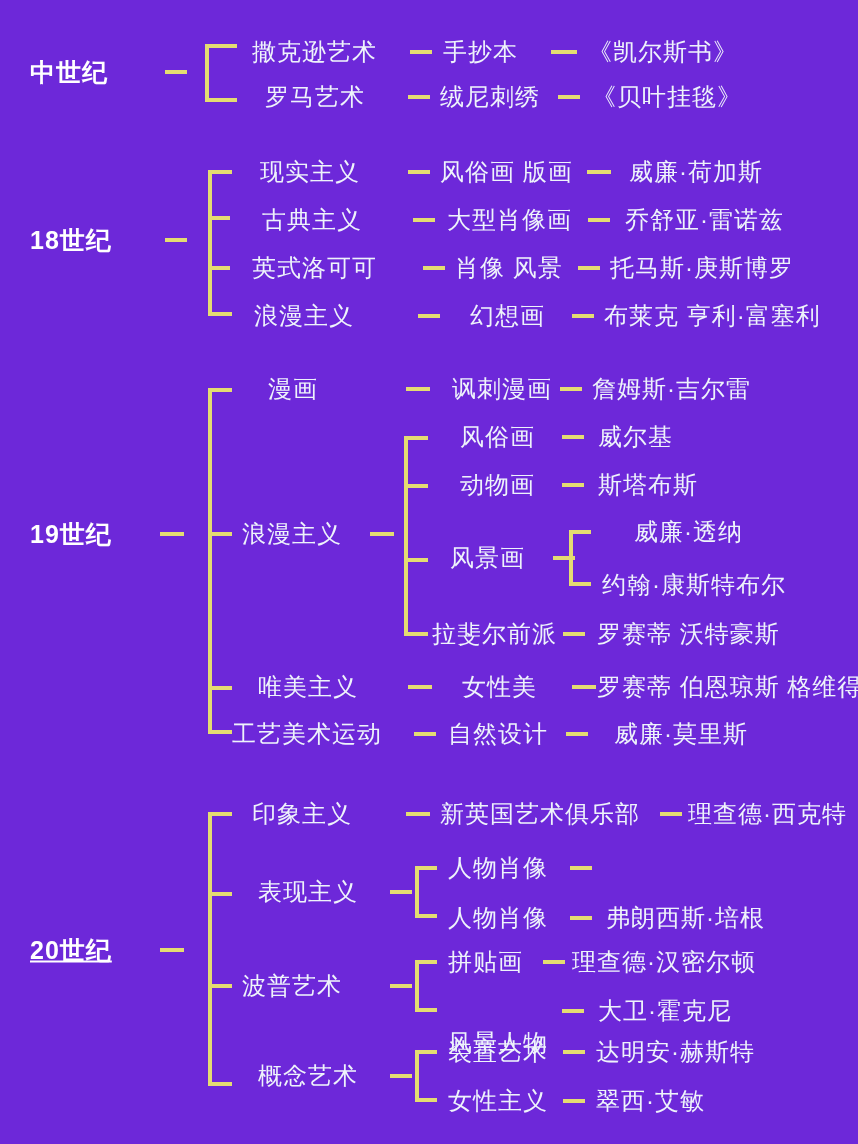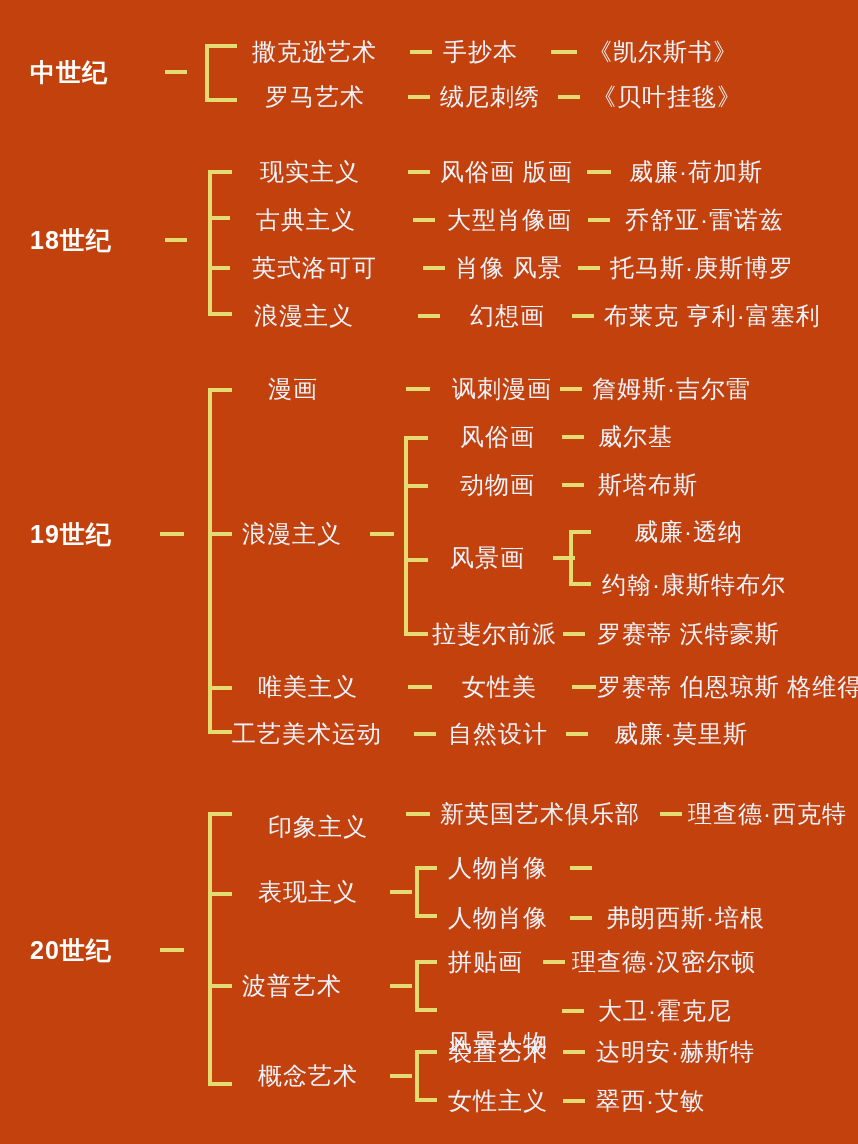--- a/index.html
+++ b/index.html
@@ -2,21 +2,21 @@
 <html><head>
 <meta charset="utf-8">
 <style>
   html,body{margin:0;padding:0;}
   body{
     width:858px;height:1144px;
     background:#0a2350;
     font-family:"Liberation Sans","DejaVu Sans",sans-serif;
     overflow:hidden;
   }
-  #stage{position:relative;width:858px;height:1144px;background:#c2410c;}
+  #stage{position:relative;width:858px;height:1144px;background:#6d28d9;}
 
   .era{
     position:absolute;
     color:#ffffff;
     font-size:25px;
     font-weight:bold;
     letter-spacing:1px;
     white-space:nowrap;
     transform:translateY(-50%);
   }
@@ -83,21 +83,21 @@
     <div class="tick" style="top:46px;width:22px;"></div>
     <div class="tick" style="top:96px;width:22px;"></div>
   </div>
 
   <div class="node" style="left:260px;top:172px;">现实主义</div>
   <div class="dash" style="left:408px;top:172px;width:22px;"></div>
   <div class="node" style="left:440px;top:172px;">风俗画 版画</div>
   <div class="dash" style="left:587px;top:172px;width:24px;"></div>
   <div class="node" style="left:629px;top:172px;">威廉·荷加斯</div>
 
-  <div class="node" style="left:256px;top:220px;">古典主义</div>
+  <div class="node" style="left:262px;top:220px;">古典主义</div>
   <div class="dash" style="left:413px;top:220px;width:22px;"></div>
   <div class="node" style="left:447px;top:220px;">大型肖像画</div>
   <div class="dash" style="left:588px;top:220px;width:22px;"></div>
   <div class="node" style="left:625px;top:220px;">乔舒亚·雷诺兹</div>
 
   <div class="node" style="left:252px;top:268px;">英式洛可可</div>
   <div class="dash" style="left:423px;top:268px;width:22px;"></div>
   <div class="node" style="left:455px;top:268px;">肖像 风景</div>
   <div class="dash" style="left:578px;top:268px;width:22px;"></div>
   <div class="node" style="left:610px;top:268px;">托马斯·庚斯博罗</div>
@@ -161,31 +161,31 @@
   <div class="node" style="left:462px;top:687px;">女性美</div>
   <div class="dash" style="left:572px;top:687px;width:24px;"></div>
   <div class="node" style="left:597px;top:687px;">罗赛蒂 伯恩琼斯 格维得</div>
 
   <div class="node" style="left:232px;top:734px;">工艺美术运动</div>
   <div class="dash" style="left:414px;top:734px;width:22px;"></div>
   <div class="node" style="left:448px;top:734px;">自然设计</div>
   <div class="dash" style="left:566px;top:734px;width:22px;"></div>
   <div class="node" style="left:614px;top:734px;">威廉·莫里斯</div>
 
-  <div class="era" style="left:30px;top:950px;">20世纪</div>
+  <div class="era" style="left:30px;top:950px;text-decoration:underline;">20世纪</div>
   <div class="dash" style="left:160px;top:950px;width:24px;"></div>
   <div class="brk" style="left:208px;top:812px;width:24px;height:274px;">
     <div class="spine"></div>
     <div class="arm" style="top:0;width:24px;"></div>
     <div class="arm" style="bottom:0;width:24px;"></div>
     <div class="tick" style="top:80px;width:24px;"></div>
     <div class="tick" style="top:172px;width:24px;"></div>
   </div>
 
-  <div class="node" style="left:268px;top:814px;margin-top:13px;">印象主义</div>
+  <div class="node" style="left:252px;top:814px;">印象主义</div>
   <div class="dash" style="left:406px;top:814px;width:24px;"></div>
   <div class="node" style="left:440px;top:814px;">新英国艺术俱乐部</div>
   <div class="dash" style="left:660px;top:814px;width:22px;"></div>
   <div class="node" style="left:688px;top:814px;">理查德·西克特</div>
 
   <div class="node" style="left:258px;top:892px;">表现主义</div>
   <div class="dash" style="left:390px;top:892px;width:22px;"></div>
   <div class="brk" style="left:415px;top:866px;width:22px;height:52px;">
     <div class="spine"></div>
     <div class="arm" style="top:0;width:22px;"></div>

